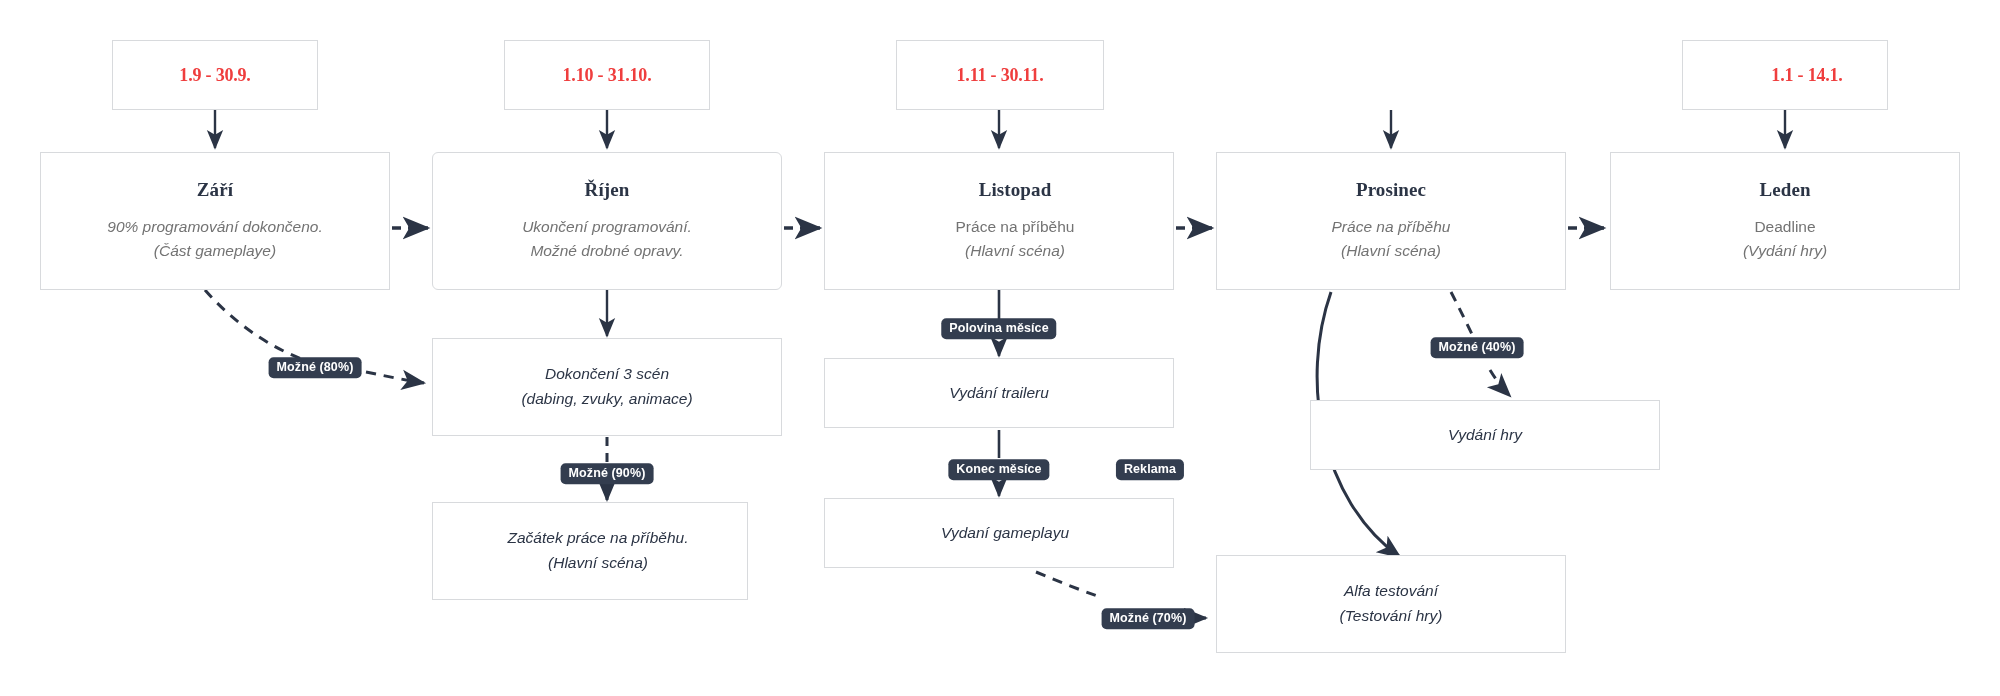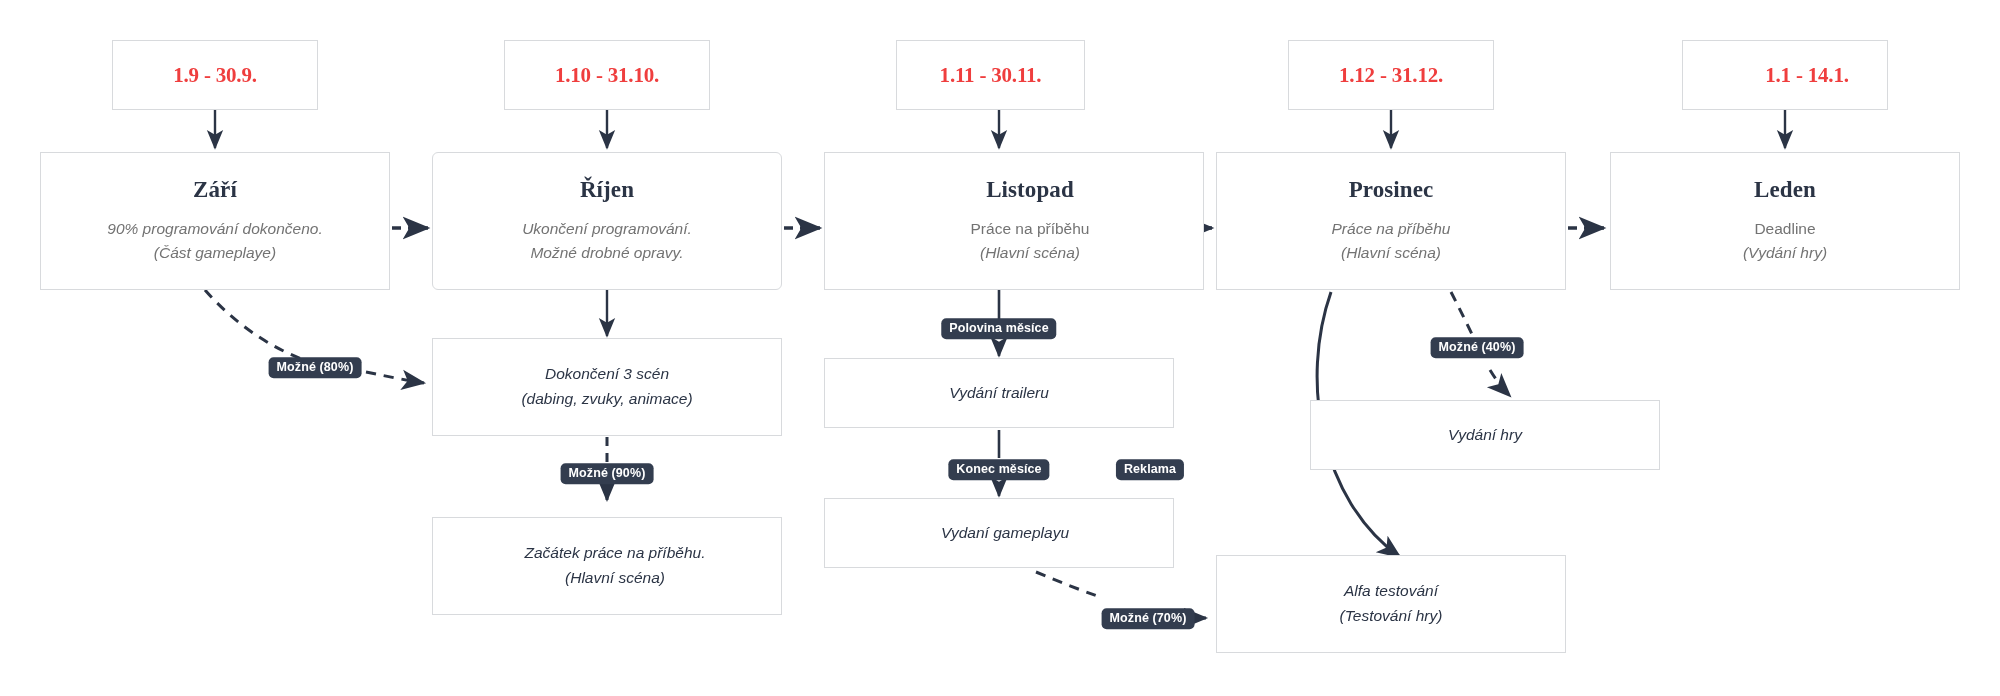--- a/index.html
+++ b/index.html
@@ -29,28 +29,28 @@
     background: #ffffff;
     display: flex;
     flex-direction: column;
     align-items: center;
     justify-content: center;
     text-align: center;
   }
   .date-node {
     font-family: "Liberation Serif", serif;
     font-weight: bold;
-    font-size: 21px;
+    font-size: 18px;
     color: #ef3e3e;
     letter-spacing: -0.2px;
   }
   .month-title {
     font-family: "Liberation Serif", serif;
     font-weight: bold;
-    font-size: 23px;
+    font-size: 19px;
     color: #2b3445;
     margin-bottom: 14px;
     letter-spacing: 0.1px;
   }
   .line {
     font-size: 15.5px;
     color: #737373;
     line-height: 1.55;
     white-space: nowrap;
   }
@@ -132,43 +132,40 @@
     <path d="M 1451 292 C 1463 315 1472 335 1480 350" stroke="#2b3445" stroke-width="3" fill="none" stroke-dasharray="10 8"></path>
     <path d="M 1490 370 C 1498 383 1504 390 1510 396" stroke="#2b3445" stroke-width="3" fill="none" stroke-dasharray="10 8" marker-end="url(#arrow)"></path>
   </svg>
 
   <div class="node date-node" style="left:112px; top:40px; width:206px; height:70px;">
     <span>1.9 - 30.9.</span>
   </div>
   <div class="node date-node" style="left:504px; top:40px; width:206px; height:70px;">
     <span>1.10 - 31.10.</span>
   </div>
-  <div class="node date-node" style="left:896px; top:40px; width:189px; height:70px;">
+  <div class="node date-node" style="left:896px; top:40px; width:208px; height:70px;">
     <span>1.11 - 30.11.</span>
-  </div>
-  <div class="node date-node" style="left:1288px; top:40px; width:206px; height:70px;">
-    <span>1.12 - 31.12.</span>
   </div>
   <div class="node date-node" style="left:1682px; top:40px; width:206px; height:70px;padding-left:44px;">
     <span>1.1 - 14.1.</span>
   </div>
 
   <div class="node" style="left:40px; top:152px; width:350px; height:138px;">
     <div class="month-title">Září</div>
     <div class="line ital">90% programování dokončeno.</div>
     <div class="line ital">(Část gameplaye)</div>
   </div>
 
   <div class="node" style="left:432px; top:152px; width:350px; height:138px;border-radius:6px;">
     <div class="month-title">Říjen</div>
     <div class="line ital">Ukončení programování.</div>
     <div class="line ital">Možné drobné opravy.</div>
   </div>
 
-  <div class="node" style="left:824px; top:152px; width:380px; height:138px;padding-left:32px;">
+  <div class="node" style="left:824px; top:152px; width:350px; height:138px;padding-left:32px;">
     <div class="month-title">Listopad</div>
     <div class="line">Práce na příběhu</div>
     <div class="line ital">(Hlavní scéna)</div>
   </div>
 
   <div class="node" style="left:1216px; top:152px; width:350px; height:138px;">
     <div class="month-title">Prosinec</div>
     <div class="line ital">Práce na příběhu</div>
     <div class="line ital">(Hlavní scéna)</div>
   </div>
@@ -177,21 +174,21 @@
     <div class="month-title">Leden</div>
     <div class="line">Deadline</div>
     <div class="line ital">(Vydání hry)</div>
   </div>
 
   <div class="node" style="left:432px; top:338px; width:350px; height:98px;">
     <div class="task-line">Dokončení 3 scén</div>
     <div class="task-line">(dabing, zvuky, animace)</div>
   </div>
 
-  <div class="node" style="left:432px; top:517px; width:350px; height:98px;padding-left:16px;">
+  <div class="node" style="left:432px; top:502px; width:316px; height:98px;padding-left:16px;">
     <div class="task-line">Začátek práce na příběhu.</div>
     <div class="task-line">(Hlavní scéna)</div>
   </div>
 
   <div class="node" style="left:824px; top:358px; width:350px; height:70px;">
     <div class="task-line">Vydání traileru</div>
   </div>
 
   <div class="node" style="left:824px; top:498px; width:350px; height:70px;padding-left:12px;">
     <div class="task-line">Vydaní gameplayu</div>

